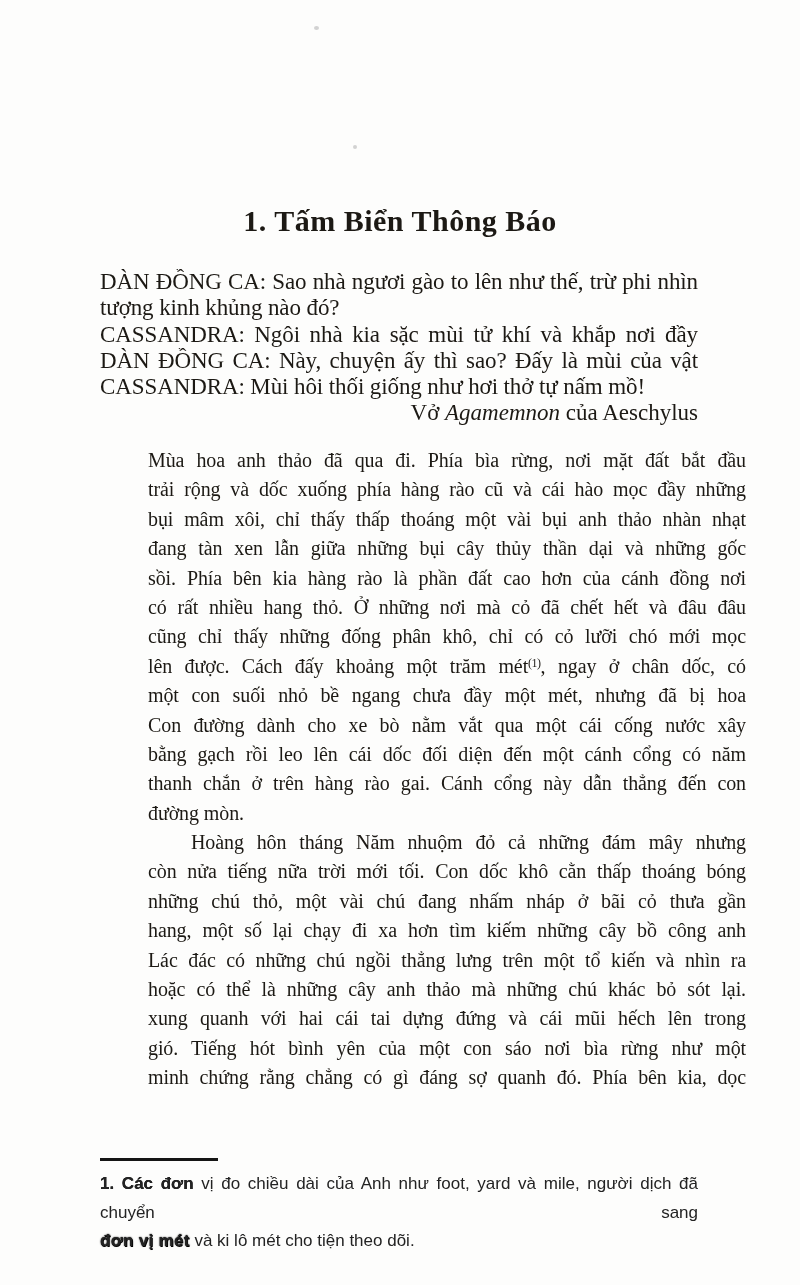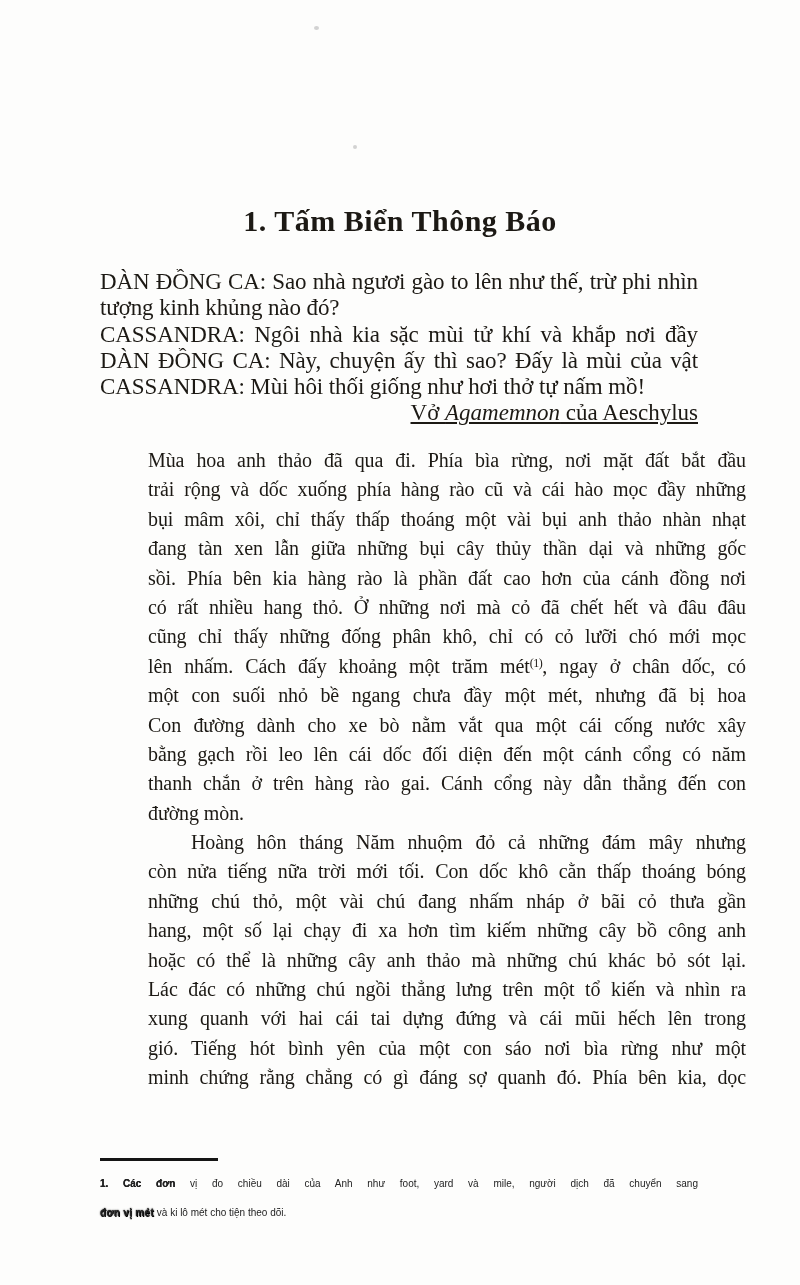--- a/index.html
+++ b/index.html
@@ -8,30 +8,30 @@
     background:var(--paper,#fdfdfc);color:var(--ink,#1c1914);
     font-family:"Liberation Serif",serif;
   }
   .chapter-title{
     position:absolute;top:184px;left:0;width:800px;
     text-align:center;font-size:30px;letter-spacing:.5px;white-space:nowrap;
   }
   .epigraph{position:absolute;top:269px;left:100px;width:598px;font-size:23px;}
   .ep-line{line-height:26.3px;height:26.3px;overflow:hidden;text-align:justify;letter-spacing:-.1px;}
   .ep-line.jl{text-align-last:justify;}
-  .ep-attr{line-height:26.3px;text-align:right;text-decoration:underline;}
+  .ep-attr{line-height:26.3px;text-align:right;}
   .ep-attr i{font-style:italic;}
   .body-text{position:absolute;top:446px;left:100px;width:598px;font-size:20px;margin-left:48px;}
   .bline{line-height:29.4px;height:29.4px;overflow:hidden;text-align:justify;text-align-last:justify;letter-spacing:-.1px;}
   .bline.plain{text-align-last:left;}
   .bline.indent{padding-left:43px;}
   .sup{font-size:12px;position:relative;top:-6px;letter-spacing:-.5px;}
   .footnote{
     position:absolute;top:1158px;left:100px;width:598px;
-    font-family:"Liberation Sans",sans-serif;font-size:10px;color:#232323;
+    font-family:"Liberation Sans",sans-serif;font-size:17px;color:#232323;
   }
   .fn-rule{width:118px;height:3px;background:#151515;margin:0 0 9px 0;}
   .fn-line{line-height:28.5px;text-align:justify;text-align-last:justify;}
   .fn-line.plain{text-align-last:left;}
   .smudge{font-weight:bold;text-shadow:0 0 .6px #000;}
   .smudge.heavy{text-shadow:0 0 1.5px #000,.6px .6px 0 #000;letter-spacing:.3px;}
   .speck{position:absolute;background:#c7c7c7;border-radius:50%;opacity:.8;}
   .speck-1{top:26px;left:314px;width:5px;height:4px;}
   .speck-2{top:145px;left:353px;width:4px;height:4px;}
 </style>
@@ -56,34 +56,34 @@
 
   <div class="body-text">
     <div>
       <div class="bline">Mùa hoa anh thảo đã qua đi. Phía bìa rừng, nơi mặt đất bắt đầu</div>
       <div class="bline">trải rộng và dốc xuống phía hàng rào cũ và cái hào mọc đầy những</div>
       <div class="bline">bụi mâm xôi, chỉ thấy thấp thoáng một vài bụi anh thảo nhàn nhạt</div>
       <div class="bline">đang tàn xen lẫn giữa những bụi cây thủy thần dại và những gốc</div>
       <div class="bline">sồi. Phía bên kia hàng rào là phần đất cao hơn của cánh đồng nơi</div>
       <div class="bline">có rất nhiều hang thỏ. Ở những nơi mà cỏ đã chết hết và đâu đâu</div>
       <div class="bline">cũng chỉ thấy những đống phân khô, chỉ có cỏ lưỡi chó mới mọc</div>
-      <div class="bline"><span>lên nhấm. Cách đấy khoảng một trăm mét</span><span class="sup">(1)</span><span>, ngay ở chân dốc, có</span></div>
+      <div class="bline"><span>lên được. Cách đấy khoảng một trăm mét</span><span class="sup">(1)</span><span>, ngay ở chân dốc, có</span></div>
       <div class="bline">một con suối nhỏ bề ngang chưa đầy một mét, nhưng đã bị hoa</div>
       <div class="bline">Con đường dành cho xe bò nằm vắt qua một cái cống nước xây</div>
       <div class="bline">bằng gạch rồi leo lên cái dốc đối diện đến một cánh cổng có năm</div>
       <div class="bline">thanh chắn ở trên hàng rào gai. Cánh cổng này dẫn thẳng đến con</div>
       <div class="bline plain">đường mòn.</div>
     </div>
     <div>
       <div class="bline indent">Hoàng hôn tháng Năm nhuộm đỏ cả những đám mây nhưng</div>
       <div class="bline">còn nửa tiếng nữa trời mới tối. Con dốc khô cằn thấp thoáng bóng</div>
       <div class="bline">những chú thỏ, một vài chú đang nhấm nháp ở bãi cỏ thưa gần</div>
       <div class="bline">hang, một số lại chạy đi xa hơn tìm kiếm những cây bồ công anh</div>
+      <div class="bline">Lác đác có những chú ngồi thẳng lưng trên một tổ kiến và nhìn ra</div>
       <div class="bline">hoặc có thể là những cây anh thảo mà những chú khác bỏ sót lại.</div>
-      <div class="bline">Lác đác có những chú ngồi thẳng lưng trên một tổ kiến và nhìn ra</div>
       <div class="bline">xung quanh với hai cái tai dựng đứng và cái mũi hếch lên trong</div>
       <div class="bline">gió. Tiếng hót bình yên của một con sáo nơi bìa rừng như một</div>
       <div class="bline">minh chứng rằng chẳng có gì đáng sợ quanh đó. Phía bên kia, dọc</div>
     </div>
   </div>
 
   <div class="footnote">
     <div class="fn-rule"></div>
     <div class="fn-line"><span class="smudge">1. Các đơn</span><span> vị đo chiều dài của Anh như foot, yard và mile, người dịch đã chuyển sang</span></div>
     <div class="fn-line plain"><span class="smudge heavy">đơn vị mét</span><span> và ki lô mét cho tiện theo dõi.</span></div>

